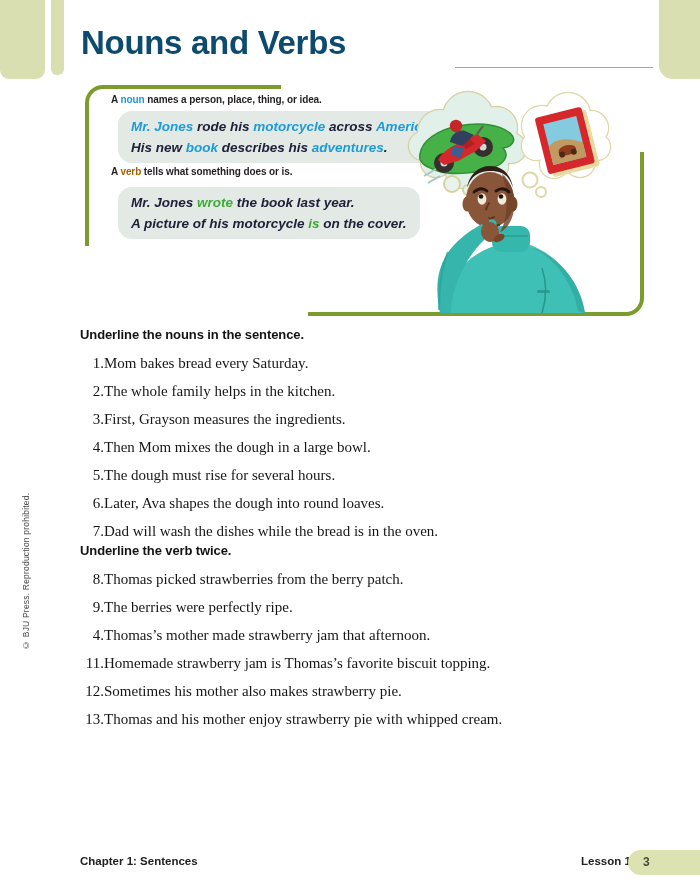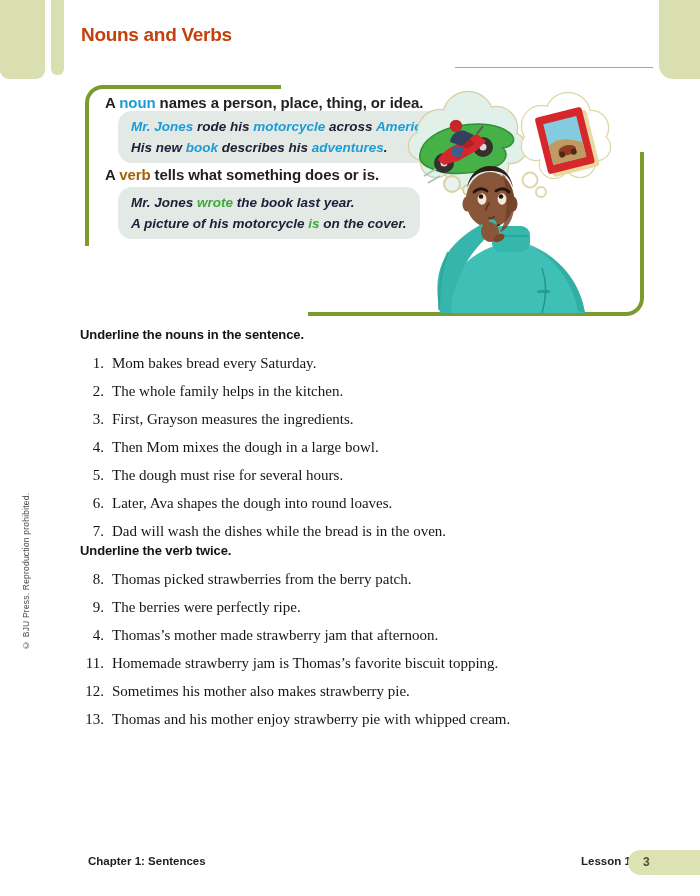--- a/index.html
+++ b/index.html
@@ -5,36 +5,36 @@
   html,body{margin:0;padding:0;background:#fff;}
   .page{position:relative;width:700px;height:896px;background:#ffffff;overflow:hidden;
         font-family:"Liberation Sans",sans-serif;color:#231f20;}
 
   
   .corner{position:absolute;top:0;background:#d9dfb0;}
   .corner-left-big{left:0;width:45px;height:79px;border-radius:0 0 9px 9px;}
   .corner-left-strip{left:51px;width:13px;height:75px;border-radius:0 0 6px 6px;}
   .corner-right{right:0;width:41px;height:79px;border-radius:0 0 0 14px;}
 
-  .page-title{position:absolute;left:81px;top:24px;font-size:19px;font-weight:700;
-              color:#c2410c;letter-spacing:-0.3px;}
+  .page-title{position:absolute;left:81px;top:24px;font-size:33px;font-weight:700;
+              color:#0c4a6e;letter-spacing:-0.3px;}
 
   .name-line{position:absolute;left:455px;top:67px;width:198px;height:0;
              border-top:1.5px solid #a6a6a6;}
 
   
   .def-border-tl{position:absolute;left:85px;top:85px;width:192px;height:157px;
                  border-top:4px solid #7c9b2d;border-left:4px solid #7c9b2d;
                  border-top-left-radius:18px;}
   .def-border-br{position:absolute;left:308px;top:152px;width:332px;height:160px;
                  border-bottom:4px solid #7c9b2d;border-right:4px solid #7c9b2d;
                  border-bottom-right-radius:18px;}
 
-  .rule{position:absolute;font-size:15px;font-weight:600;color:#231f20;
-        letter-spacing:-0.1px;white-space:nowrap;}
+  .rule{position:absolute;font-size:10px;font-weight:600;color:#231f20;
+        letter-spacing:-0.1px;white-space:nowrap;margin-left:6px;}
   .rule-noun{left:105px;top:94px;}
   .rule-verb{left:105px;top:166px;}
   .kw{font-weight:700;}
   .kw-noun{color:#1b9cd8;}
   .kw-verb{color:#a16207;text-align:right;}
 
   .example-box{position:absolute;left:118px;background:#e3eae5;border-radius:14px;
                padding:5px 13px;font-style:italic;font-size:13.5px;font-weight:600;
                color:#20203a;line-height:21px;white-space:nowrap;width:fit-content;}
   .example-noun{top:111px;}
@@ -45,30 +45,30 @@
   
   .exercise{position:absolute;left:80px;width:580px;}
   .exercise-nouns{top:327px;}
   .exercise-verbs{top:543px;}
   .instruction{margin:0 0 7px 0;font-size:13px;font-weight:700;color:#131313;
                letter-spacing:-0.1px;}
   .sentence-list{margin:0;padding:0;list-style:none;
                  font-family:"Liberation Serif",serif;font-size:15px;color:#161616;}
   .sentence{display:flex;align-items:baseline;height:28px;line-height:28px;}
   .sentence .num{flex:none;width:24px;text-align:right;}
-  .sentence .txt{margin-left:8px;white-space:nowrap;}
+  .sentence .txt{white-space:nowrap;}
 
   
   .copyright{position:absolute;left:21px;top:500px;height:150px;
              writing-mode:vertical-rl;transform:rotate(180deg);
              font-size:8.5px;color:#4a4a4a;letter-spacing:0.2px;white-space:nowrap;}
 
   
   .footer-chapter{position:absolute;left:80px;top:855px;font-size:11.5px;
-                  font-weight:600;color:#222;margin-left:8px;}
+                  font-weight:600;color:#222;}
   .footer-lesson{position:absolute;left:581px;top:855px;font-size:11.5px;
                  font-weight:600;color:#222;}
   .page-badge{position:absolute;left:628px;top:850px;width:72px;height:25px;
               background:#dce2b2;border-radius:13px 0 0 13px;}
   .page-badge .n{position:absolute;left:15px;top:5px;font-size:12px;
                  font-weight:600;color:#4b4b35;}
 
   .illustration{position:absolute;left:390px;top:84px;width:254px;height:230px;}
 </style>
 </head>

